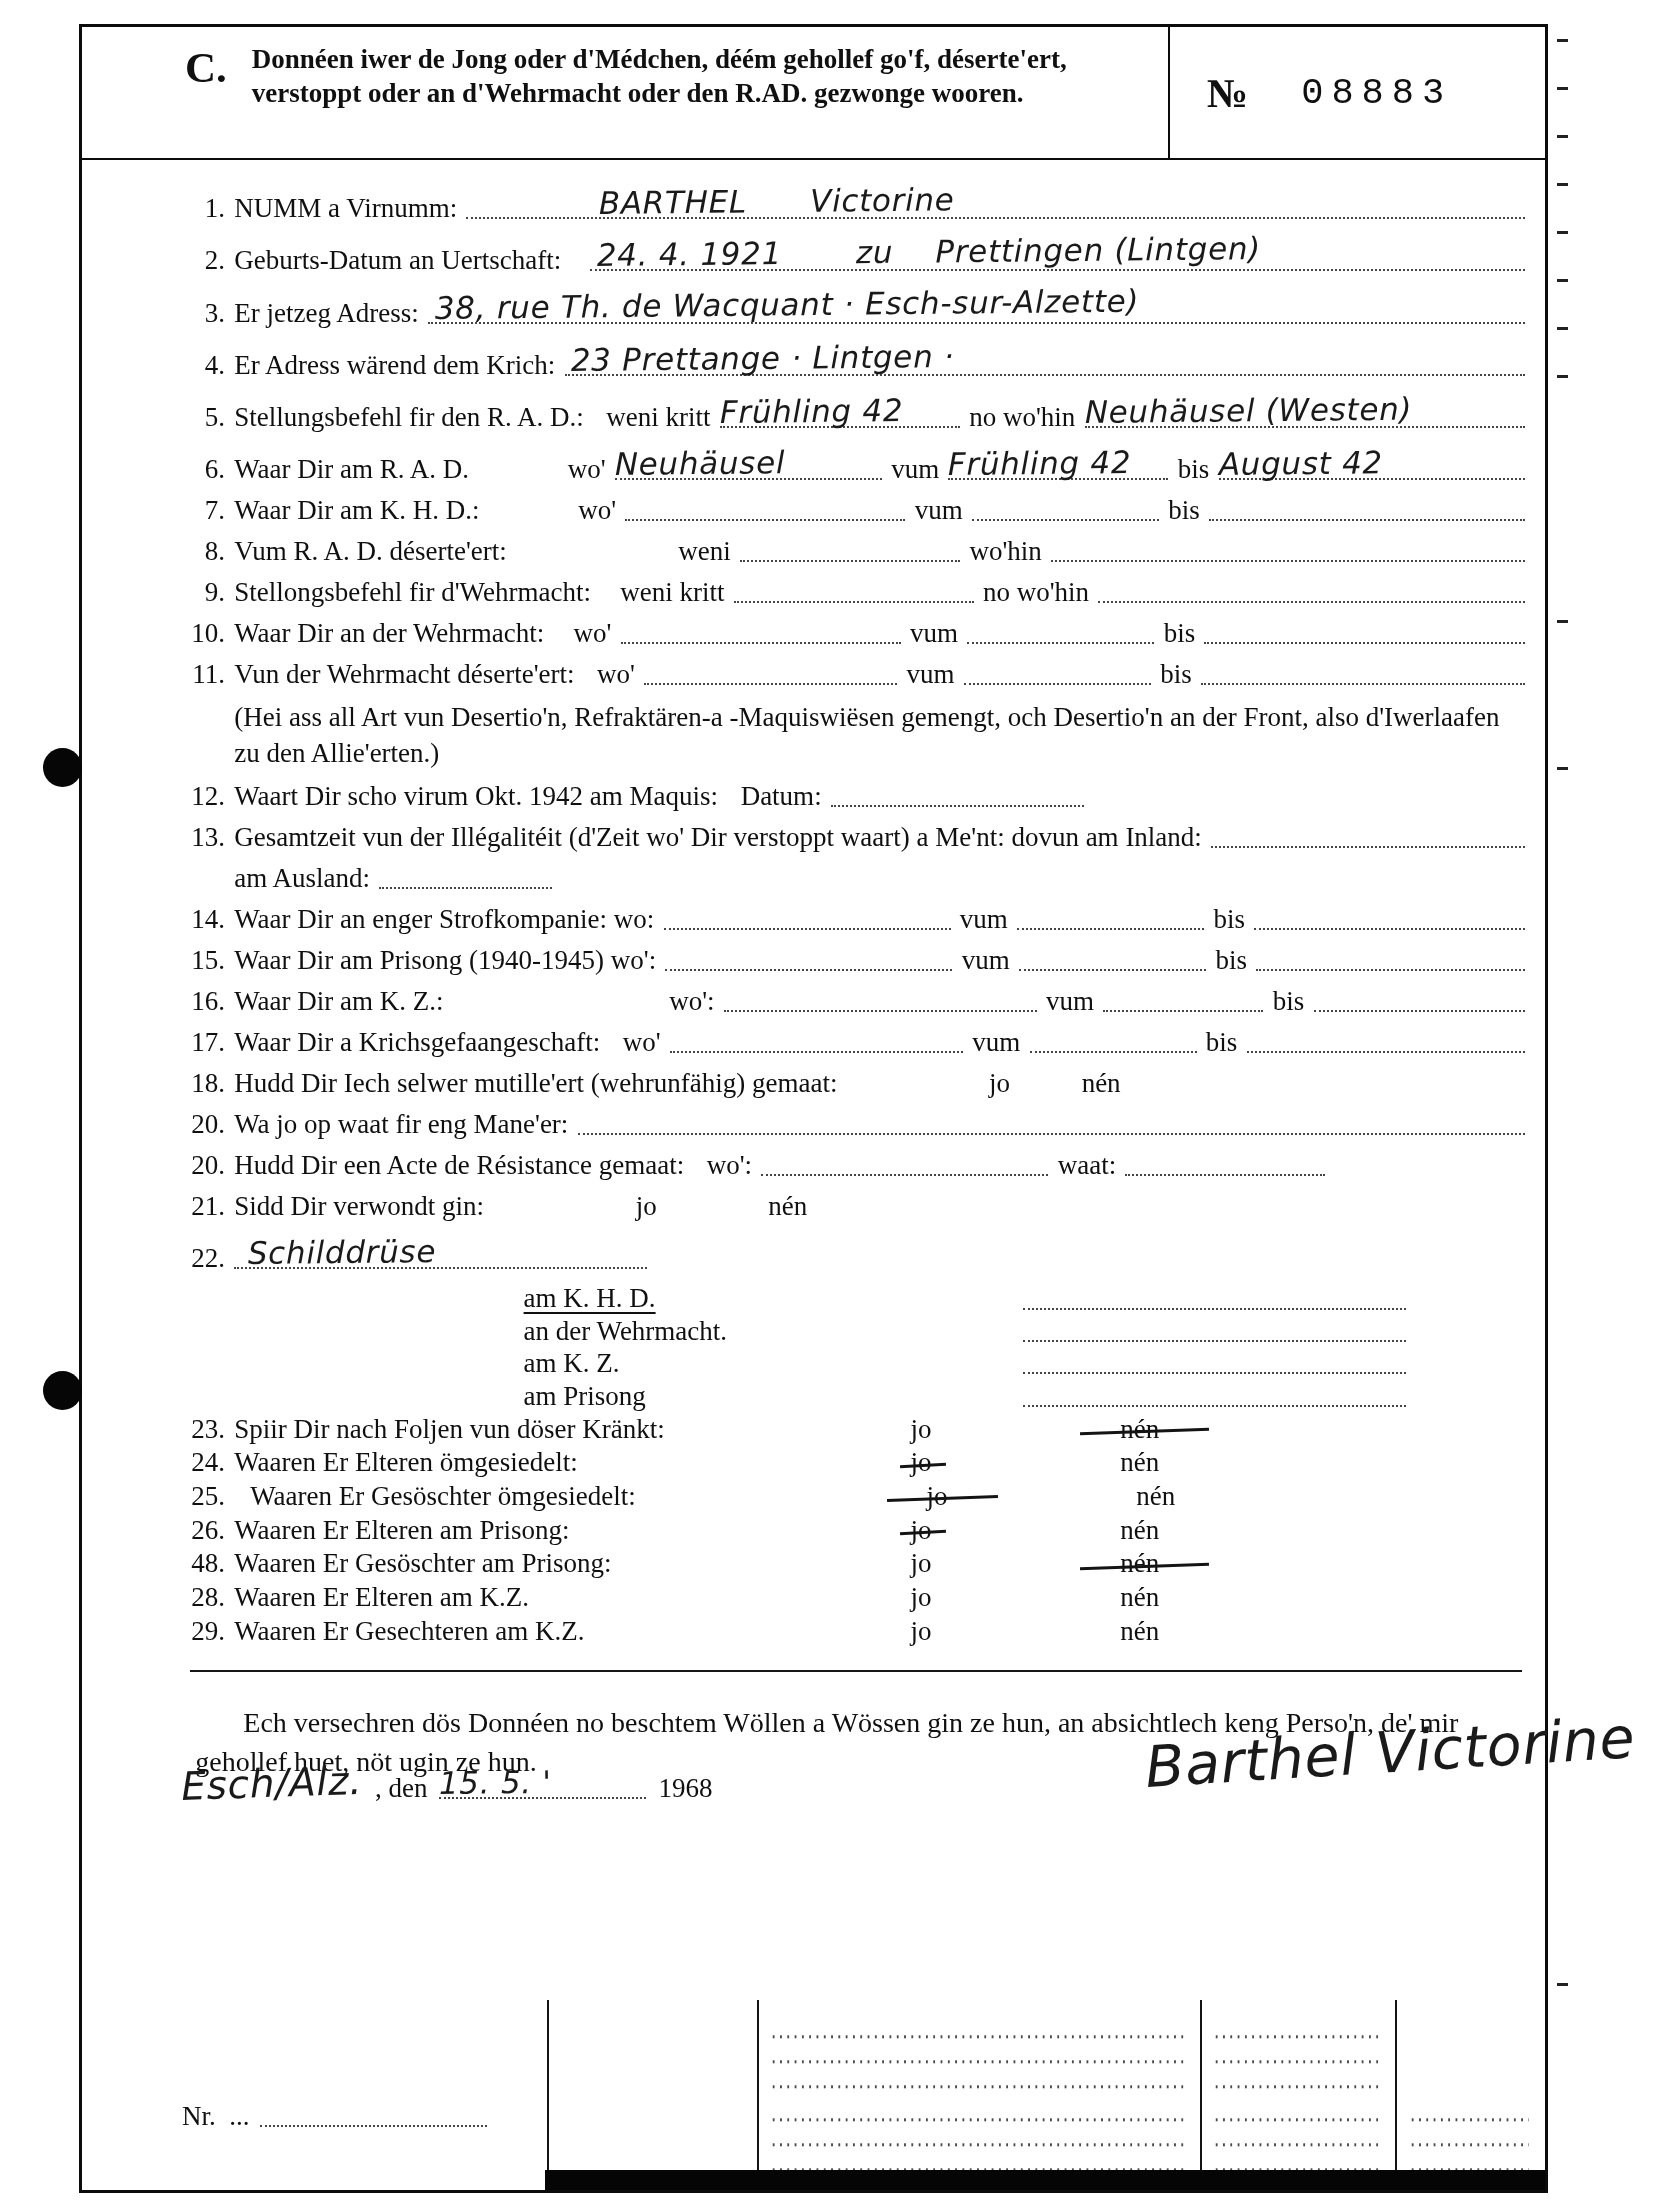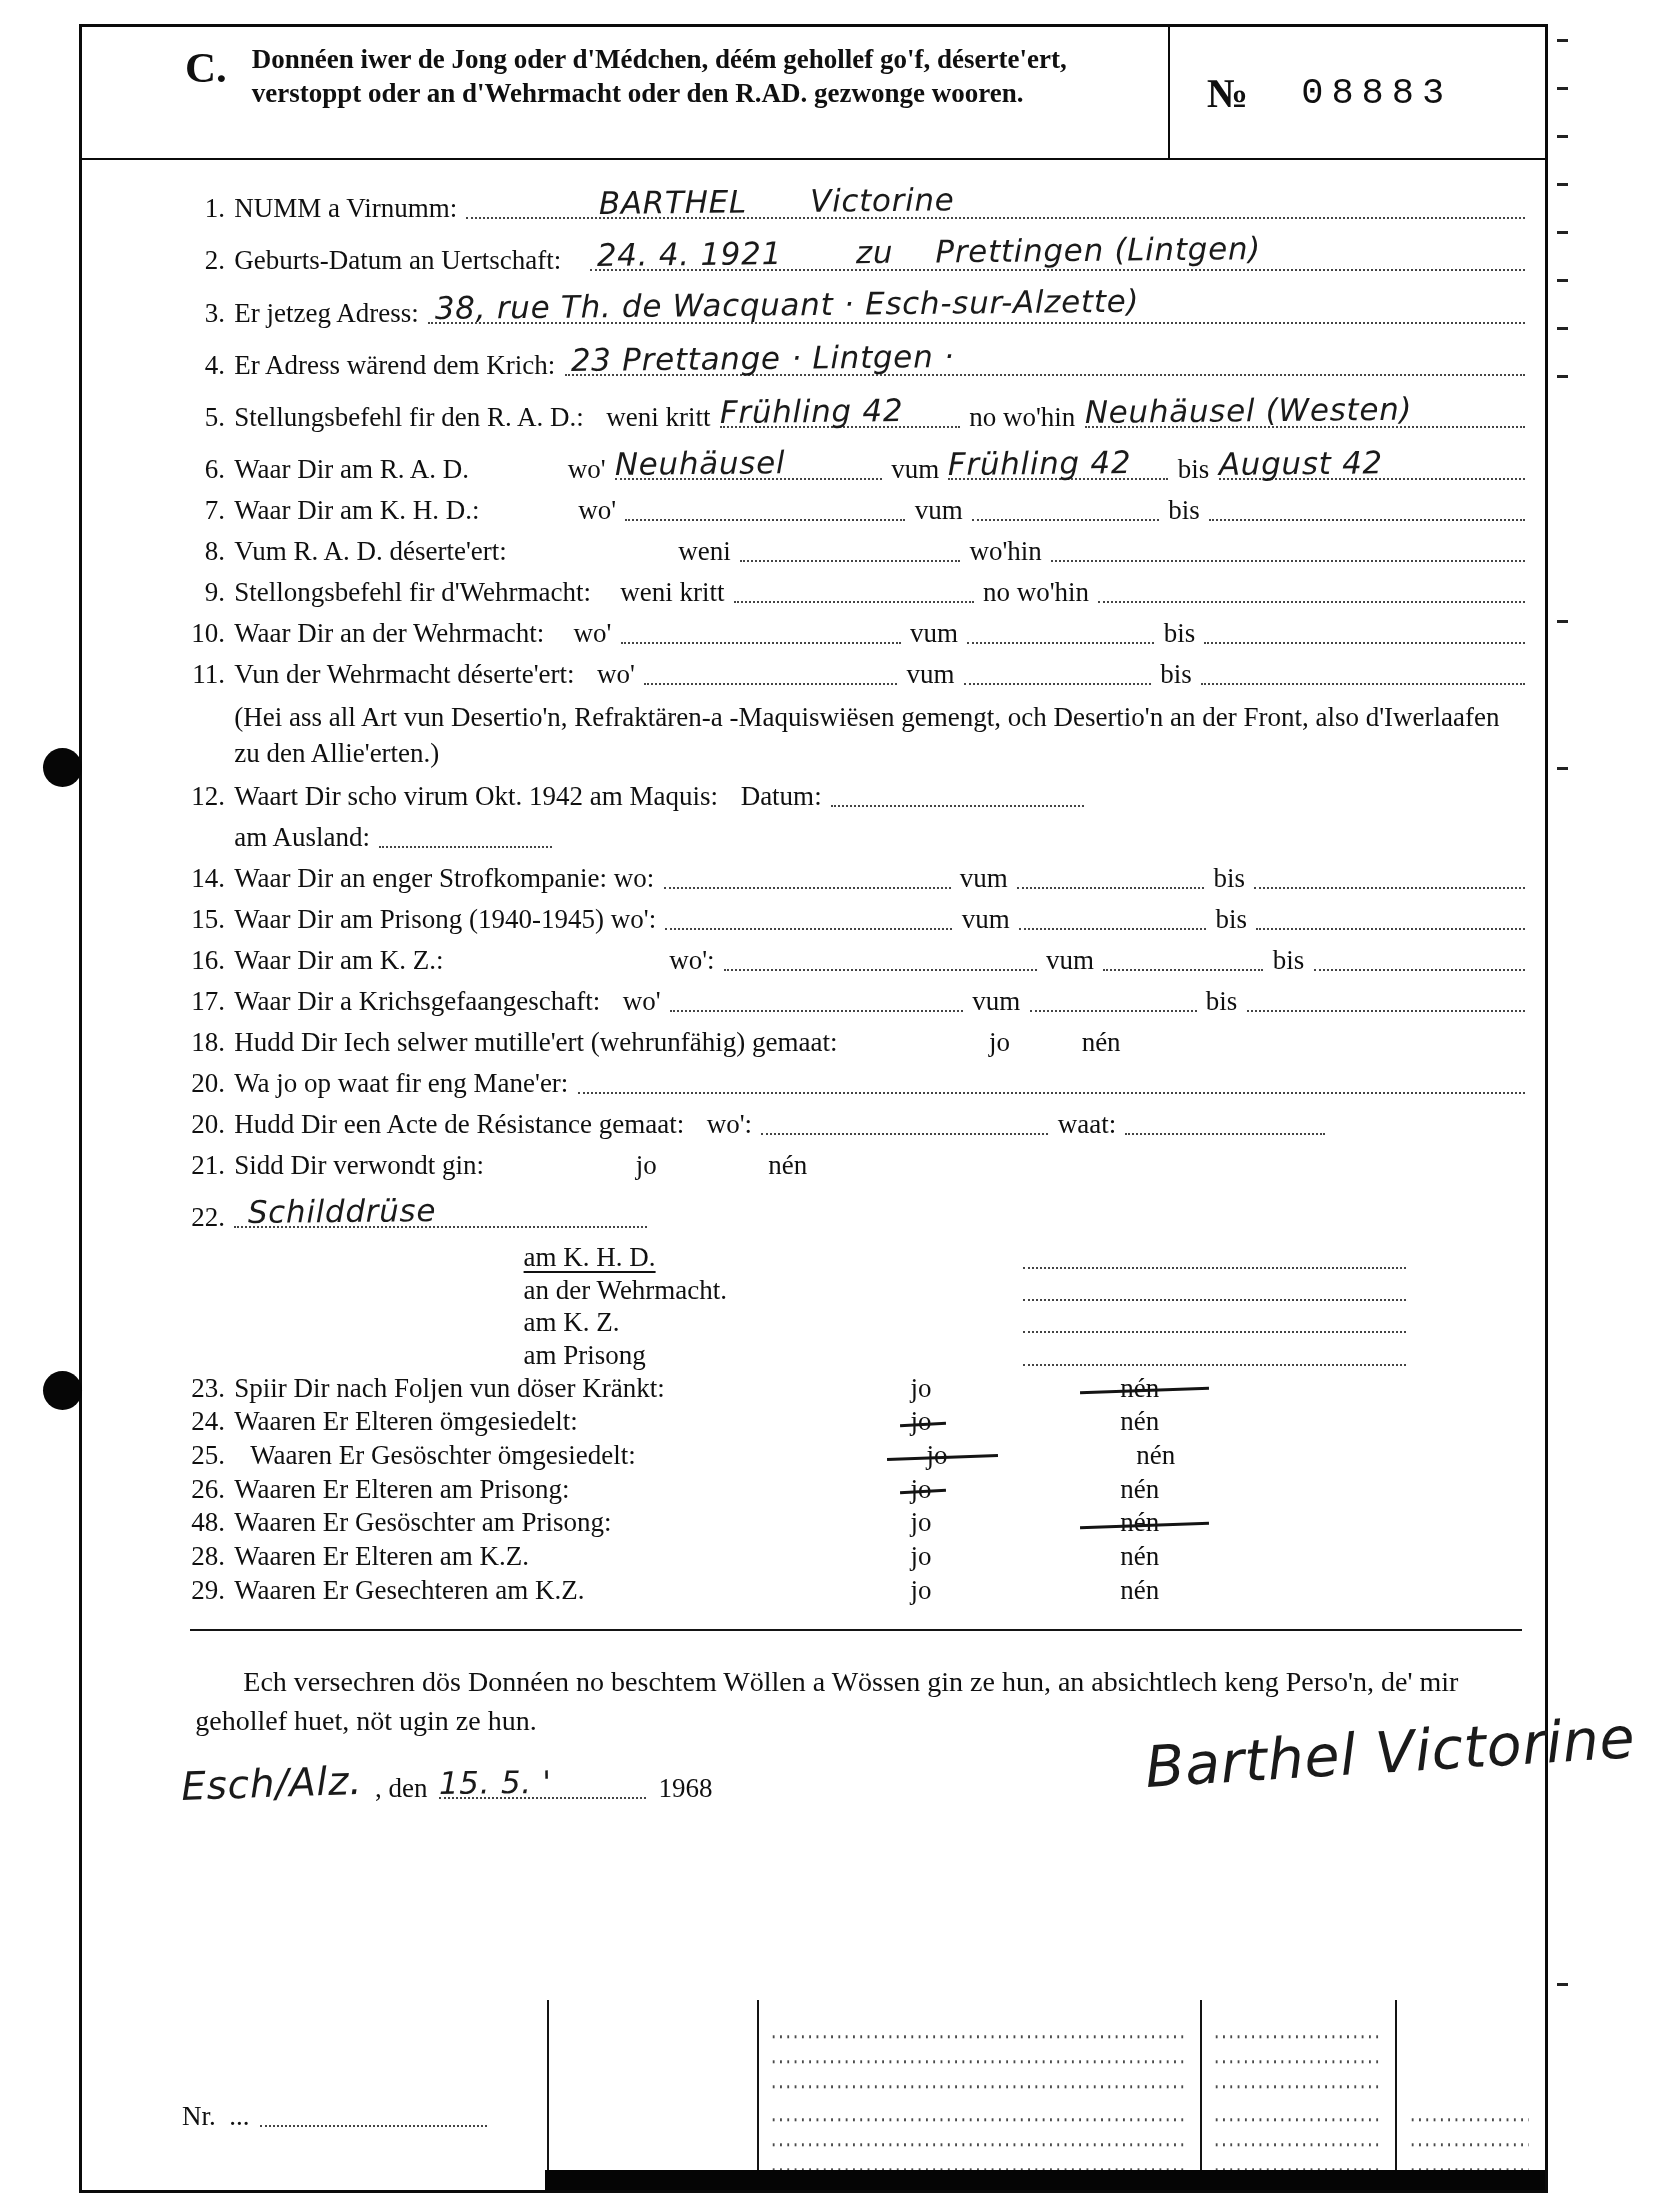--- a/index.html
+++ b/index.html
@@ -196,20 +196,25 @@
           <span class="wraptext">(Hei ass all Art vun Desertio'n, Refraktären-a -Maquiswiësen gemengt, och Desertio'n an der Front, also d'Iwerlaafen zu den Allie'erten.)</span>
         </div>
         <div class="row">
           <span class="num">12.</span>
           <span class="pt">Waart Dir scho virum Okt. 1942 am Maquis:</span>
           <span class="sp" style="width: 4px; flex: 0 0 4px;"></span>
           <span class="pt">Datum:</span>
           <span class="dots" style="width: 253px; flex: 0 0 253px;"></span>
         </div>
         <div class="row">
+          <span class="num">13.</span>
+          <span class="pt">Gesamtzeit vun der Illégalitéit (d'Zeit wo' Dir verstoppt waart) a Me'nt: dovun am Inland:</span>
+          <span class="dots" style="flex: 1 1 auto;"></span>
+        </div>
+        <div class="row">
           <span class="num"></span>
           <span class="pt">am Ausland:</span>
           <span class="dots" style="width: 173px; flex: 0 0 173px;"></span>
         </div>
         <div class="row">
           <span class="num">14.</span>
           <span class="pt">Waar Dir an enger Strofkompanie: wo:</span>
           <span class="dots" style="width: 287px; flex: 0 0 287px;"></span>
           <span class="pt">vum</span>
           <span class="dots" style="width: 187px; flex: 0 0 187px;"></span>

